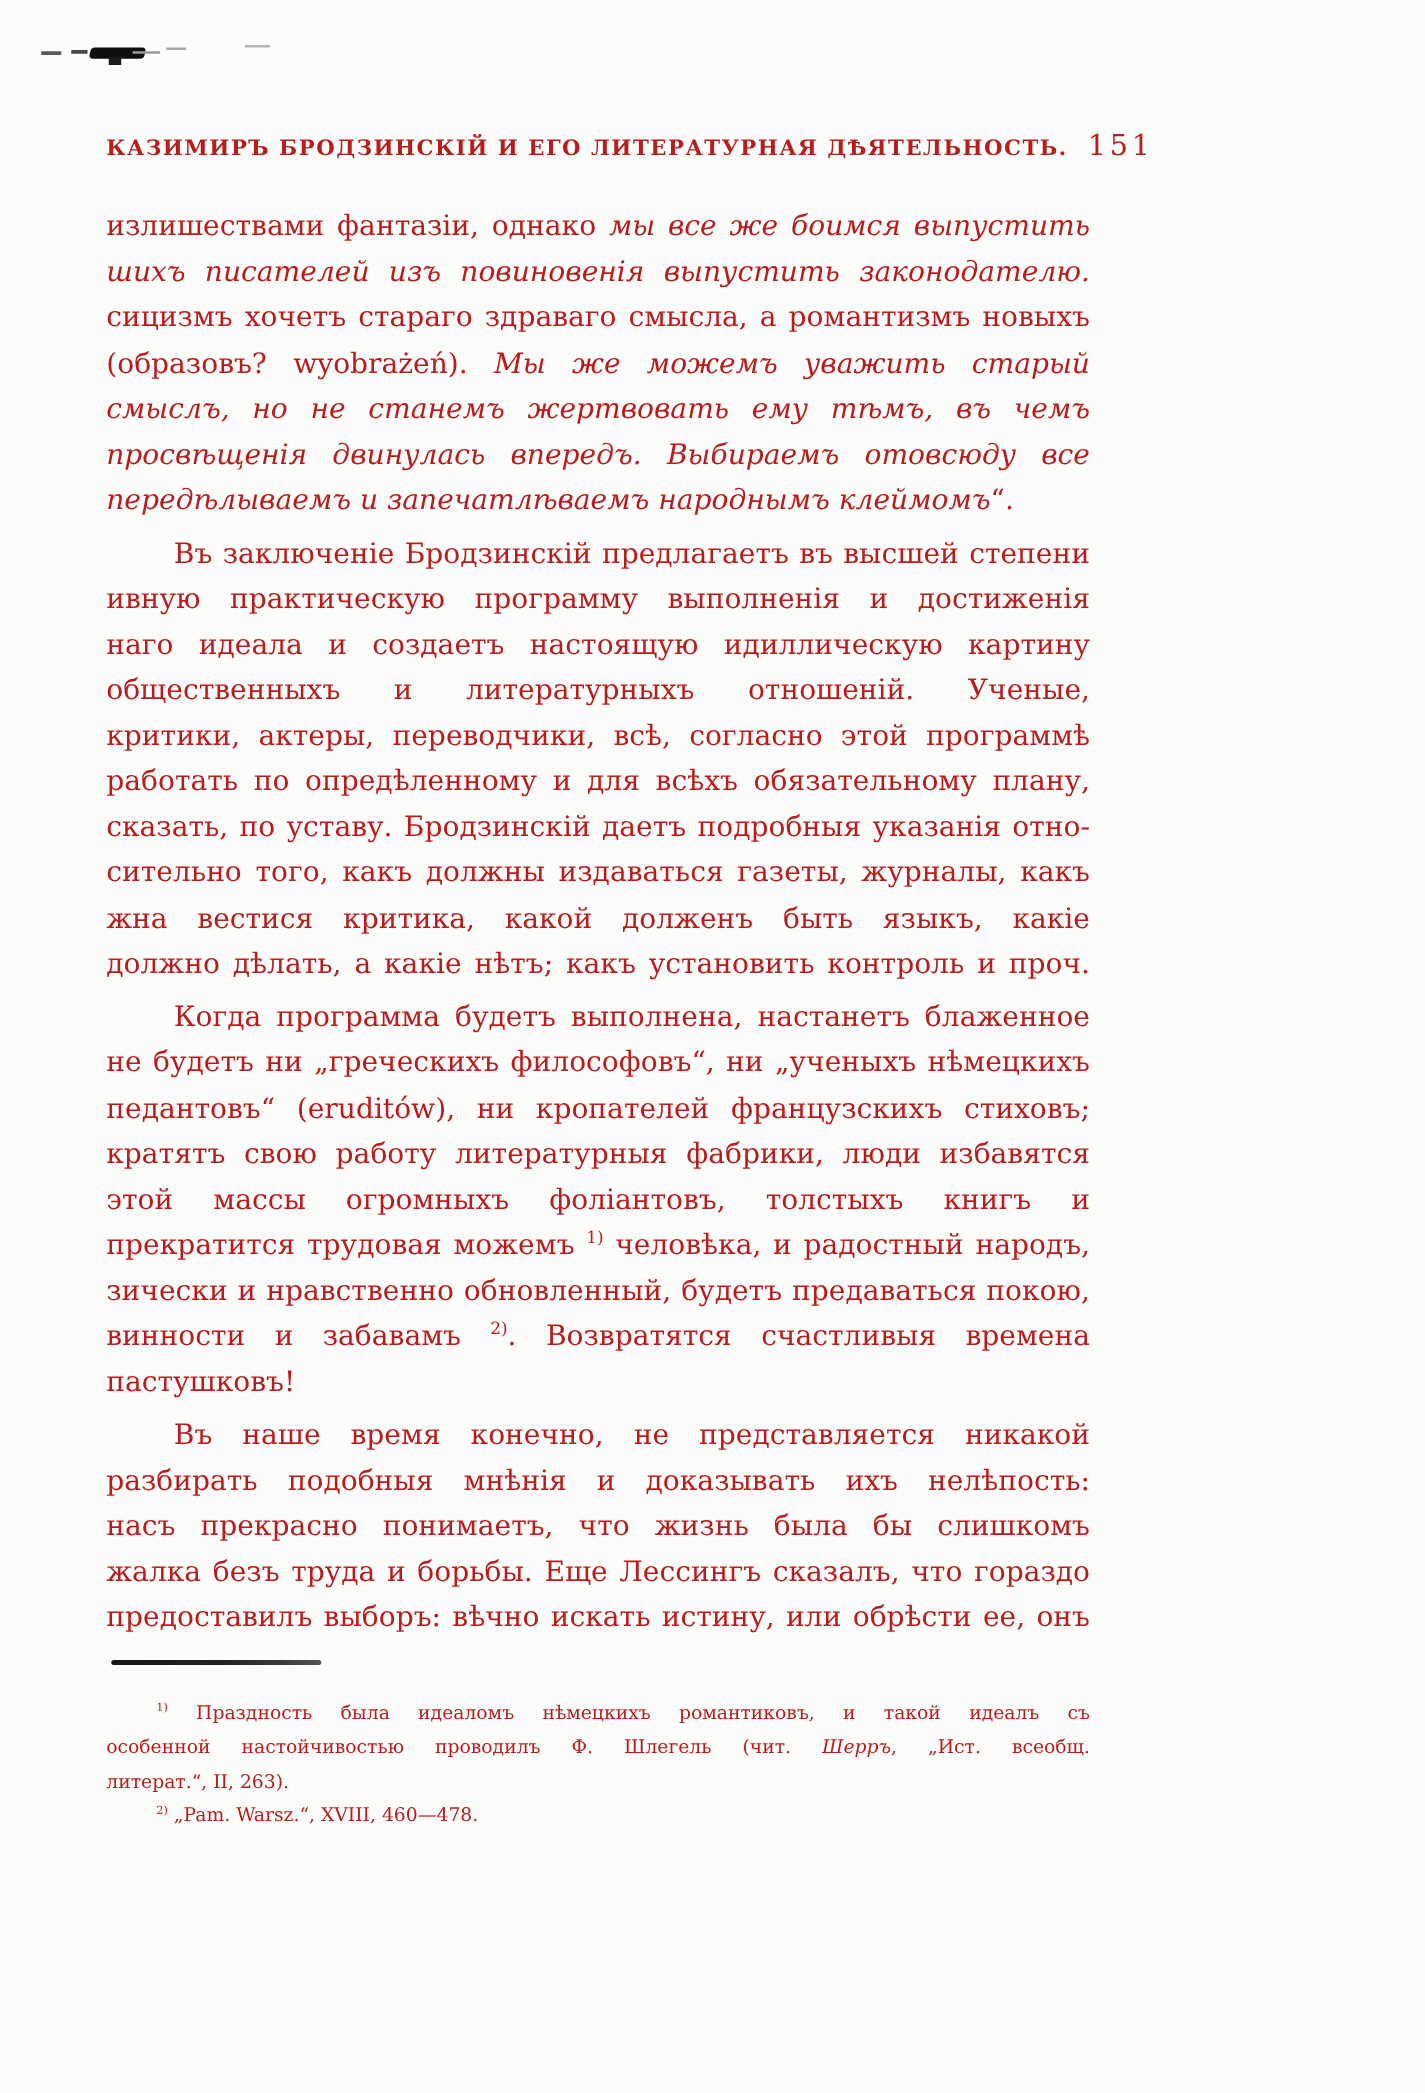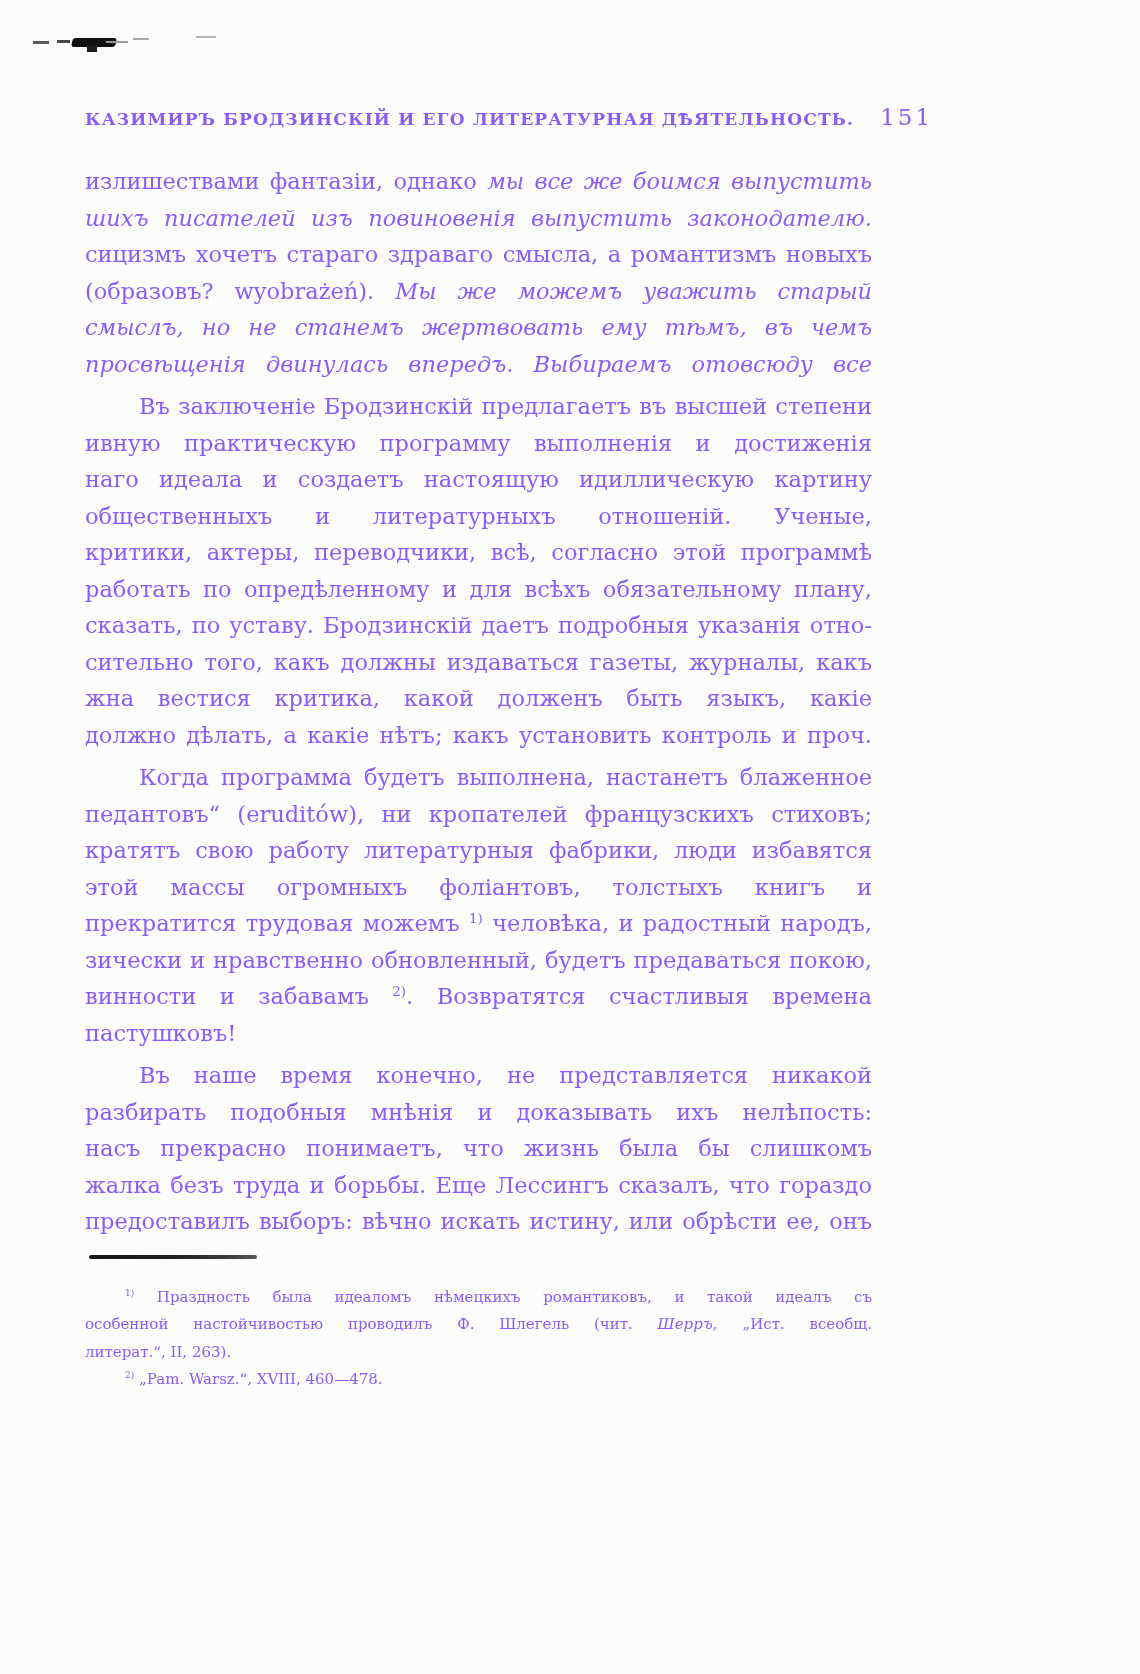--- a/index.html
+++ b/index.html
@@ -5,21 +5,21 @@
   html, body { margin: 0; padding: 0; }
   body {
     width: 1140px; height: 1674px;
     background: #f2f2f0;
     font-family: "DejaVu Serif", serif;
     position: relative;
   }
   .page {
     position: absolute; inset: 0;
     background: #fcfcfa;
-    color: #8b5cf6;
+    color: #b91c1c;
     overflow: hidden;
   }
   .artifact { position: absolute; left: 0; top: 0; }
   .artifact div { position: absolute; }
   .a1 { left: 33px;  top: 41px; width: 16px; height: 3px; background: #5a5a5a; }
   .a2 { left: 57px;  top: 40px; width: 13px; height: 3px; background: #484848; }
   .a3 { left: 72px;  top: 38px; width: 44px; height: 9px; background: #101010; border-radius: 3px; transform: skewX(-12deg); }
   .a4 { left: 87px;  top: 46px; width: 10px; height: 6px; background: #1c1c1c; }
   .a5 { left: 106px; top: 41px; width: 22px; height: 2px; background: #9a9a9a; }
   .a6 { left: 133px; top: 38px; width: 16px; height: 2px; background: #a8a8a8; }
@@ -27,21 +27,21 @@
 
   .column { position: absolute; left: 85px; width: 787px; top: 104px; }
 
   .header { display: flex; align-items: baseline; }
   .header .title {
     flex: 1; text-align: center;
     font-weight: bold; font-size: 17px; letter-spacing: 1.2px;
     white-space: nowrap;
   }
   .header .pageno {
-    font-size: 23px; letter-spacing: 3px; margin-left: 26px; font-weight: normal;
+    font-size: 23px; letter-spacing: 3px; margin-left: 16px; font-weight: normal;
   }
 
   .bodytext { margin-top: 33px; font-size: 22.5px; }
   .para { margin: 0 0 6px 0; }
   .para:last-child { margin-bottom: 0; }
   .line {
     line-height: 36.5px; height: 36.5px;
     text-align: justify; text-align-last: justify;
     text-justify: inter-word;
     white-space: normal; overflow: hidden;
@@ -86,35 +86,37 @@
     </div>
 
     <div class="bodytext" id="body-text">
         <div class="para">
           <div class="line"><span>излишествами фантазіи, однако </span><span class="it">мы все же боимся выпустить на-</span></div>
           <div class="line"><span class="it">шихъ писателей изъ повиновенія выпустить законодателю. </span></div>
           <div class="line"><span>сицизмъ хочетъ стараго здраваго смысла, а романтизмъ новыхъ идей</span></div>
           <div class="line"><span>(образовъ? wyobrażeń). </span><span class="it">Мы же можемъ уважить старый здравый</span></div>
           <div class="line"><span class="it">смыслъ, но не станемъ жертвовать ему тѣмъ, въ чемъ исторія</span></div>
           <div class="line"><span class="it">просвѣщенія двинулась впередъ. Выбираемъ отовсюду все лучшее,</span></div>
+          <div class="line last"><span class="it">передѣлываемъ и запечатлѣваемъ народнымъ клеймомъ</span><span>“.</span></div>
         </div>
         <div class="para indent">
           <div class="line"><span>Въ заключеніе Бродзинскій предлагаетъ въ высшей степени на-</span></div>
           <div class="line"><span>ивную практическую программу выполненія и достиженія намѣчен-</span></div>
           <div class="line"><span>наго идеала и создаетъ настоящую идиллическую картину будущихъ</span></div>
           <div class="line"><span>общественныхъ и литературныхъ отношеній. Ученые, литераторы,</span></div>
           <div class="line"><span>критики, актеры, переводчики, всѣ, согласно этой программѣ будутъ</span></div>
           <div class="line"><span>работать по опредѣленному и для всѣхъ обязательному плану, такъ</span></div>
           <div class="line"><span>сказать, по уставу. Бродзинскій даетъ подробныя указанія отно-</span></div>
           <div class="line"><span>сительно того, какъ должны издаваться газеты, журналы, какъ дол-</span></div>
           <div class="line"><span>жна вестися критика, какой долженъ быть языкъ, какіе переводы</span></div>
           <div class="line"><span>должно дѣлать, а какіе нѣтъ; какъ установить контроль и проч.</span></div>
         </div>
         <div class="para indent">
           <div class="line"><span>Когда программа будетъ выполнена, настанетъ блаженное время:</span></div>
+          <div class="line"><span>не будетъ ни „греческихъ философовъ“, ни „ученыхъ нѣмецкихъ</span></div>
           <div class="line"><span>педантовъ“ (eruditów), ни кропателей французскихъ стиховъ; пре-</span></div>
           <div class="line"><span>кратятъ свою работу литературныя фабрики, люди избавятся отъ</span></div>
           <div class="line"><span>этой массы огромныхъ фоліантовъ, толстыхъ книгъ и комментаріевъ,</span></div>
           <div class="line"><span>прекратится трудовая можемъ </span><sup class="fnref">1)</sup><span> человѣка, и радостный народъ, фи-</span></div>
           <div class="line"><span>зически и нравственно обновленный, будетъ предаваться покою, не-</span></div>
           <div class="line"><span>винности и забавамъ </span><sup class="fnref">2)</sup><span>. Возвратятся счастливыя времена аркадскихъ</span></div>
           <div class="line last"><span>пастушковъ!</span></div>
         </div>
         <div class="para indent">
           <div class="line"><span>Въ наше время конечно, не представляется никакой надобности</span></div>

